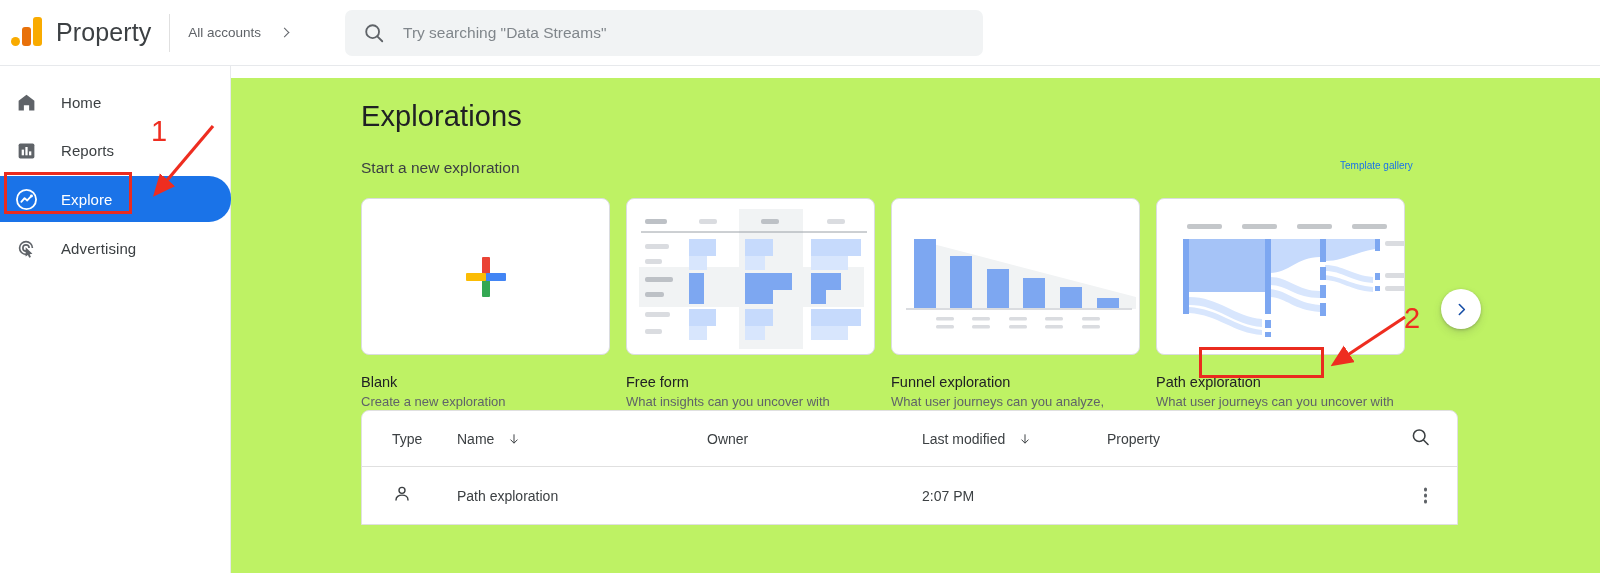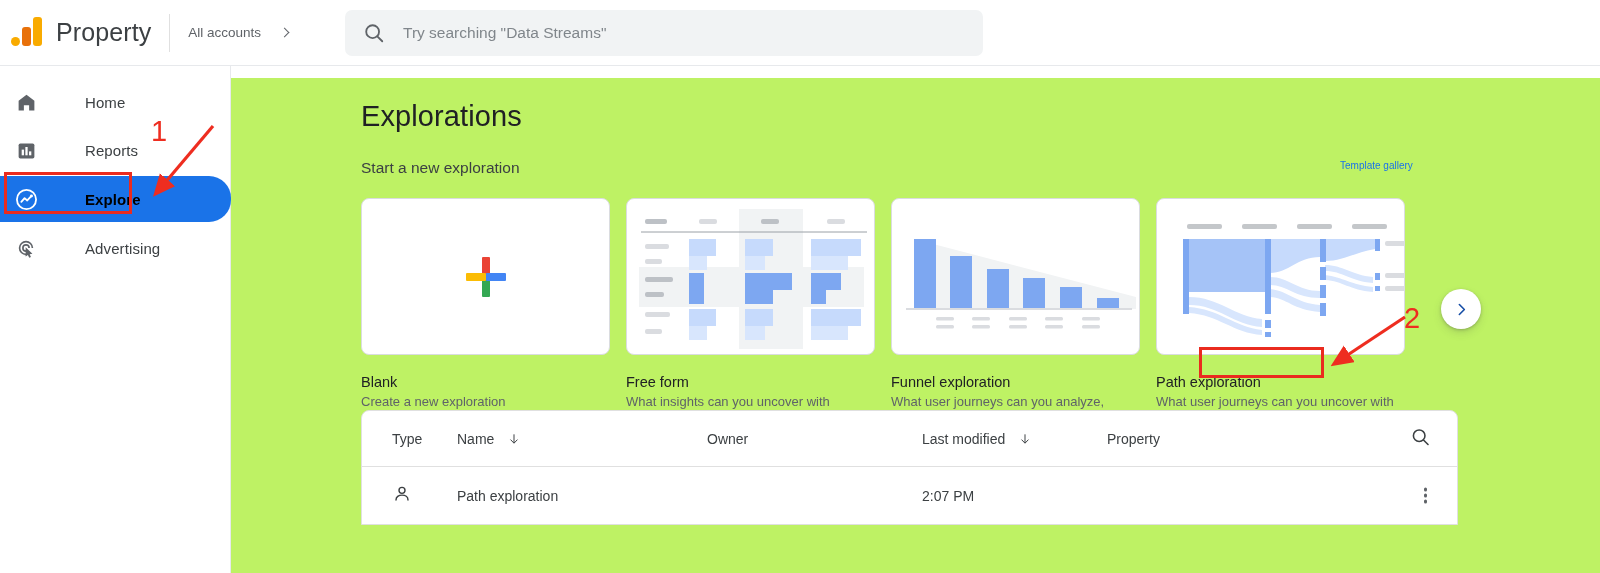--- a/index.html
+++ b/index.html
@@ -48,33 +48,33 @@
     margin-left: 18px; font-size: 15.5px; color: #80868b;
   }
 
   
   .sidebar {
     position: absolute; left: 0; top: 66px; width: 231px; height: 507px;
     background: #fff; border-right: 1px solid #e7e9ec; padding-top: 14px;
   }
   .nav-item {
     position: relative; height: 44px; display: flex; align-items: center;
-    padding-left: 14px; cursor: pointer; margin-bottom: 4px; gap: 24px;
+    padding-left: 14px; cursor: pointer; margin-bottom: 4px;
   }
   .nav-item .ic { width: 24px; height: 24px; flex: none; display:flex; align-items:center; justify-content:center;}
   .nav-item .lb {
     margin-left: 23px; font-size: 15px; color: #3c4043; letter-spacing: .1px;
   }
   .nav-item.active {
     background: #1a73e8;
     width: 231px;
     border-top-right-radius: 22px; border-bottom-right-radius: 22px;
     height: 46px;
   }
-  .nav-item.active .lb { color: #000000; font-weight: 700; }
+  .nav-item.active .lb { color: #ffffff; font-weight: 400; }
 
   
   .main {
     position: absolute; left: 231px; top: 78px; width: 1369px; height: 507px;
     background: #bef264; overflow: hidden;
   }
   .page-title {
     position: absolute; left: 130px; top: 22px;
     font-size: 29px; color: #202124; font-weight: 400; letter-spacing: .1px;
   }

